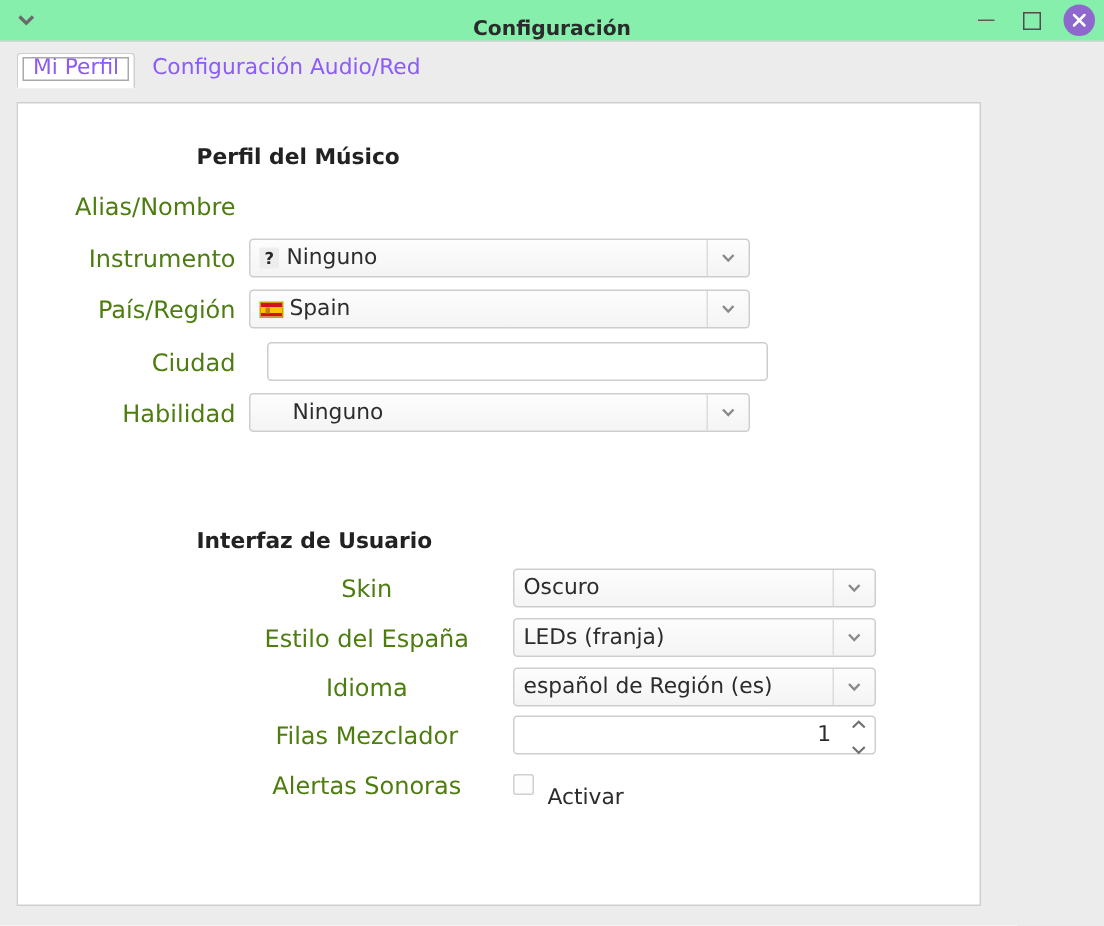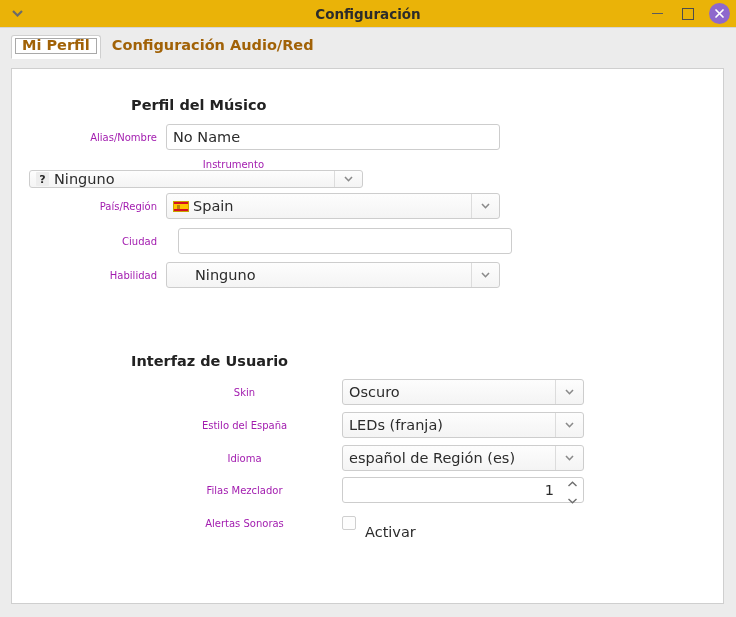--- a/index.html
+++ b/index.html
@@ -12,24 +12,24 @@
     background: #ececec;
     font-family: "DejaVu Sans", "Liberation Sans", sans-serif;
     overflow: hidden;
     -webkit-font-smoothing: antialiased;
   }
 
   
   .titlebar {
     position: relative;
     height: 27px;
-    background: #eab308;
+    background: #86efac;
     border-bottom: 1px solid #d5d5d5;
     display: flex;
-    align-items: center;
+    align-items: flex-end;
   }
   .tb-menu {
     width: 34px;
     height: 27px;
     display: flex;
     align-items: center;
     justify-content: center;
     cursor: default;
   }
   .tb-menu svg { display: block; }
@@ -84,27 +84,26 @@
   .tabstrip {
     height: 30px;
     background: #ececec;
     display: flex;
     align-items: flex-end;
     padding-left: 11px;
     box-sizing: border-box;
   }
   .tab {
     font-size: 14.5px;
-    color: #a16207;
+    color: #8b5cf6;
     padding: 2px 11px 6px 11px;
     line-height: 1;
     cursor: default;
     position: relative;
     white-space: nowrap;
-    font-weight: bold;
   }
   .tab.active {
     background: #ffffff;
     border: 1px solid #cfcfcf;
     border-bottom: 1px solid #ffffff;
     border-radius: 3px 3px 0 0;
     padding: 2px 10px 6px 10px;
     margin-bottom: -1px;
     z-index: 3;
   }
@@ -113,21 +112,21 @@
     left: 3px; right: 3px; top: 2px; bottom: 4px;
     border: 1px solid #a9a9a9;
     pointer-events: none;
   }
 
   
   .panel {
     position: absolute;
     left: 11px;
     top: 68px;
-    width: 713px;
+    width: 643px;
     height: 536px;
     background: #ffffff;
     border: 1px solid #cfcfcf;
     box-sizing: border-box;
     overflow: hidden;
   }
 
   .section-title {
     position: absolute;
     font-size: 14.5px;
@@ -137,22 +136,22 @@
   #sec-profile { left: 119px; top: 28px; }
   #sec-ui      { left: 119px; top: 284px; }
 
   .row {
     position: absolute;
     display: flex;
     align-items: center;
     height: 26px;
   }
   .lbl {
-    font-size: 10px;
-    color: #a21caf;
+    font-size: 16px;
+    color: #4d7c0f;
     white-space: nowrap;
   }
   .lbl-right {
     width: 145px;
     text-align: right;
     padding-right: 9px;
   }
   .lbl-left {
     width: 195px;
     text-align: center;
@@ -317,26 +316,23 @@
     <span>Configuración Audio/Red</span>
   </div>
 </div>
 
 <div class="panel">
 
   <div class="section-title" id="sec-profile">Perfil del Músico</div>
 
   <div class="row" style="left:0px; top:55px;">
     <div class="lbl lbl-right">Alias/Nombre</div>
-    <div class="field textinput">
-      <span>No Name</span>
-    </div>
-  </div>
-
-  <div class="row" style="left:17px; top:90px;flex-direction:column;">
+  </div>
+
+  <div class="row" style="left:0px; top:90px;">
     <div class="lbl lbl-right">Instrumento</div>
     <div class="field combo">
       <span class="icon-q">?</span>
       <span class="ctext">Ninguno</span>
       <span class="arrowcell">
         <svg width="9" height="6" viewBox="0 0 9 6">
           <path d="M1 1 L4.5 4.7 L8 1" stroke="#8a8a8a" stroke-width="1.6" fill="none"></path>
         </svg>
       </span>
     </div>

